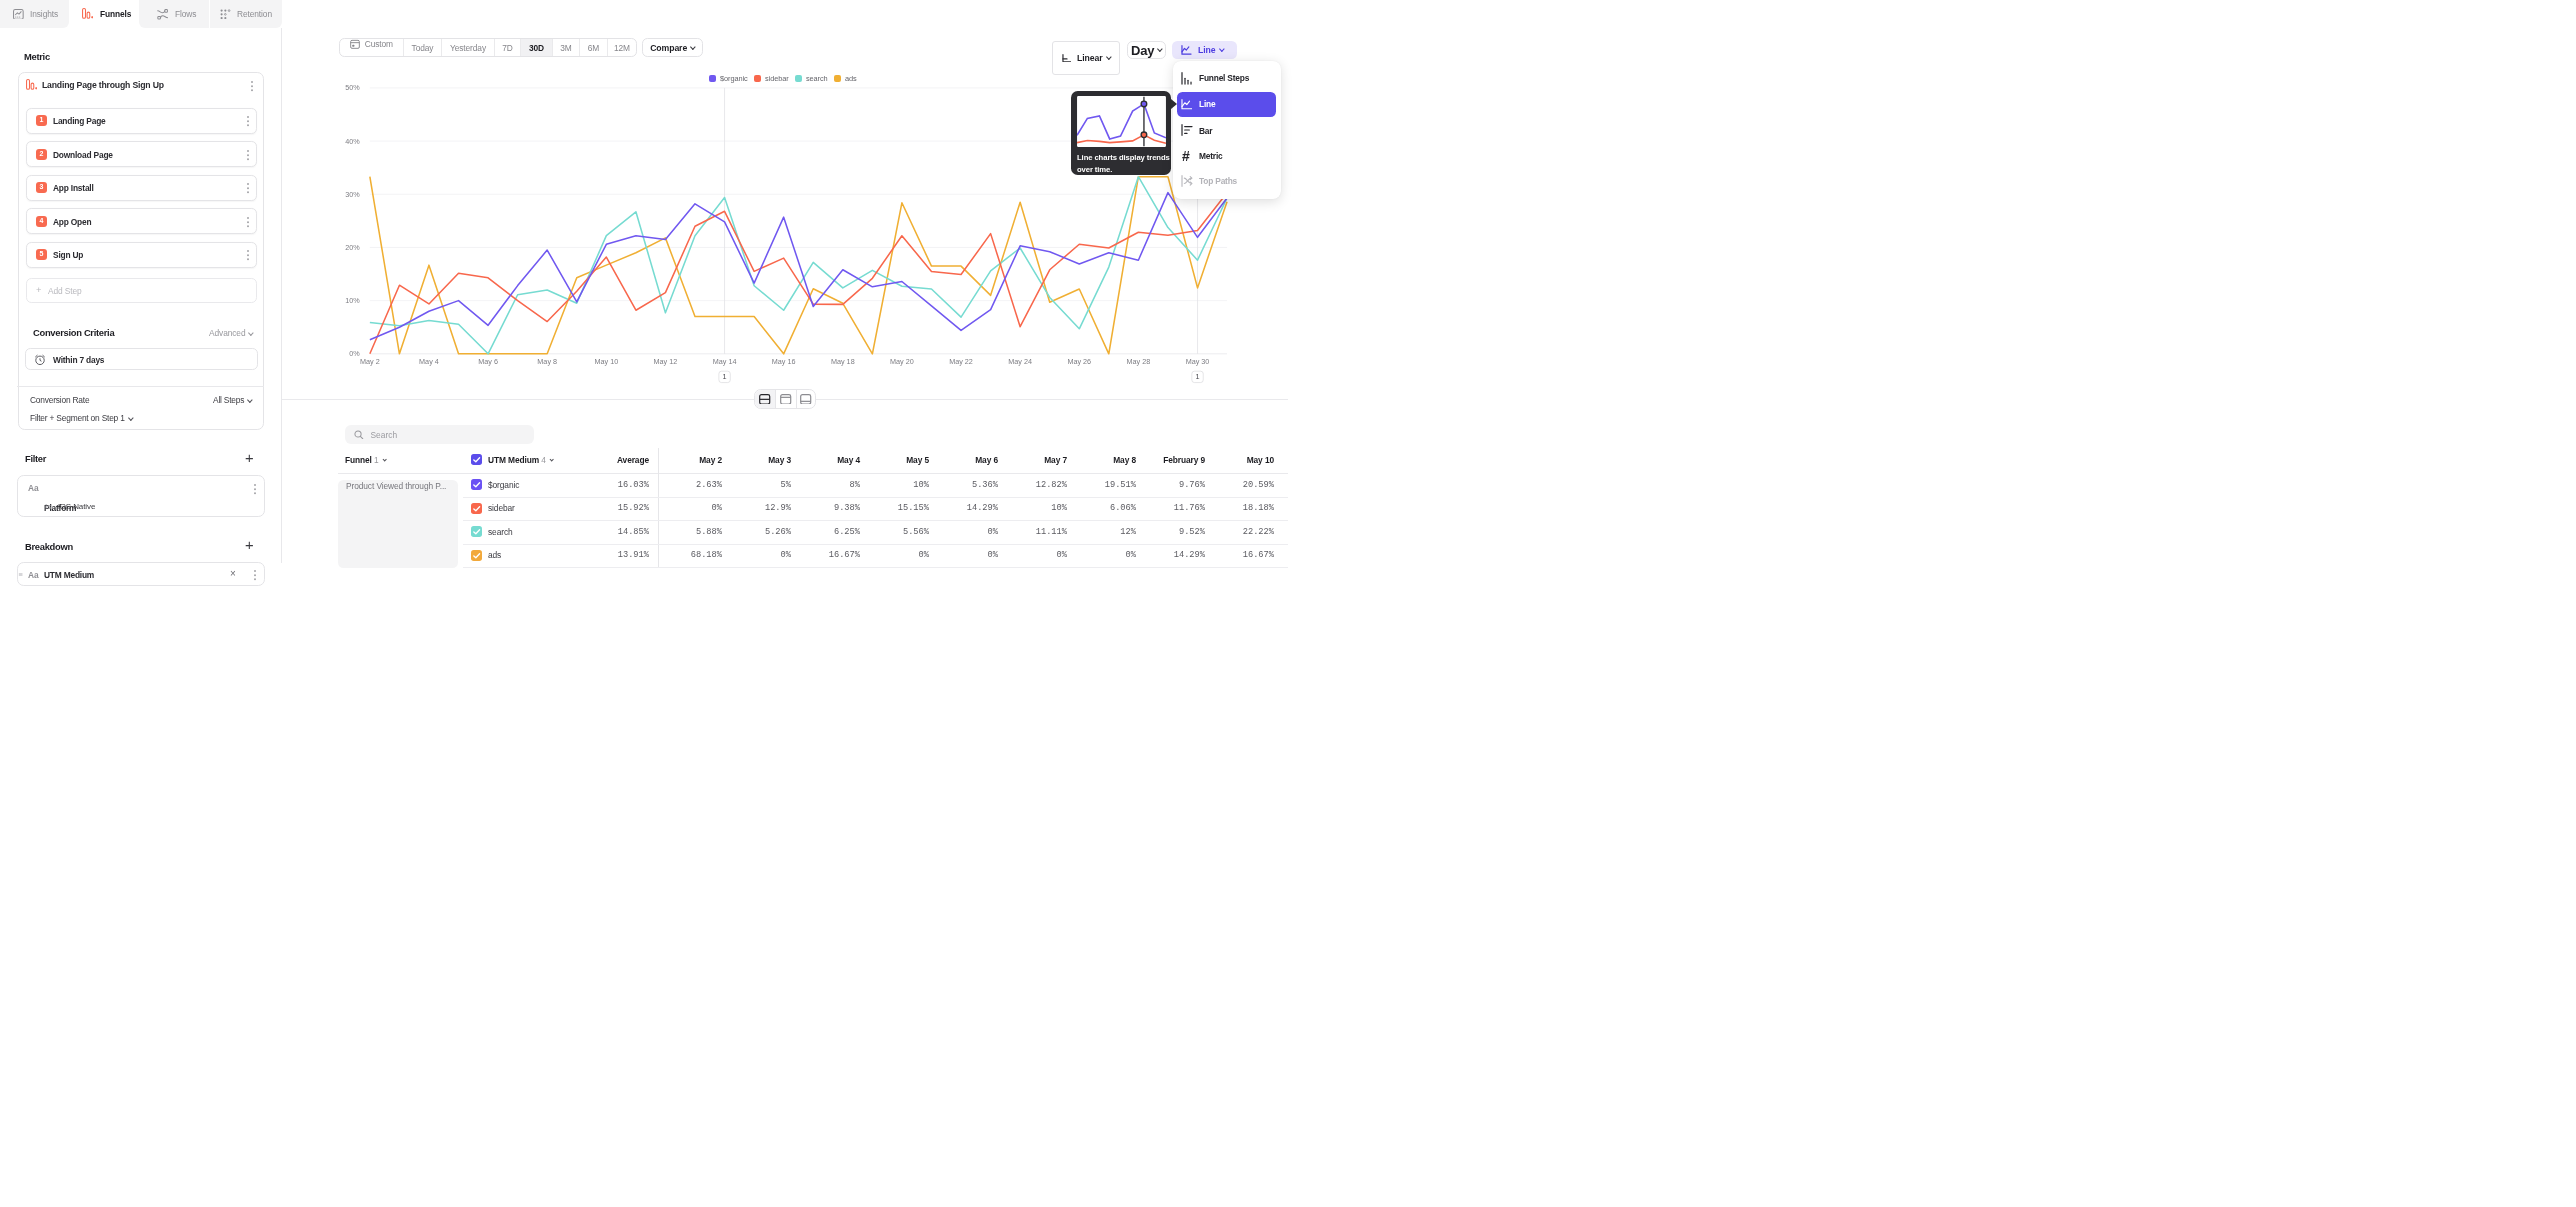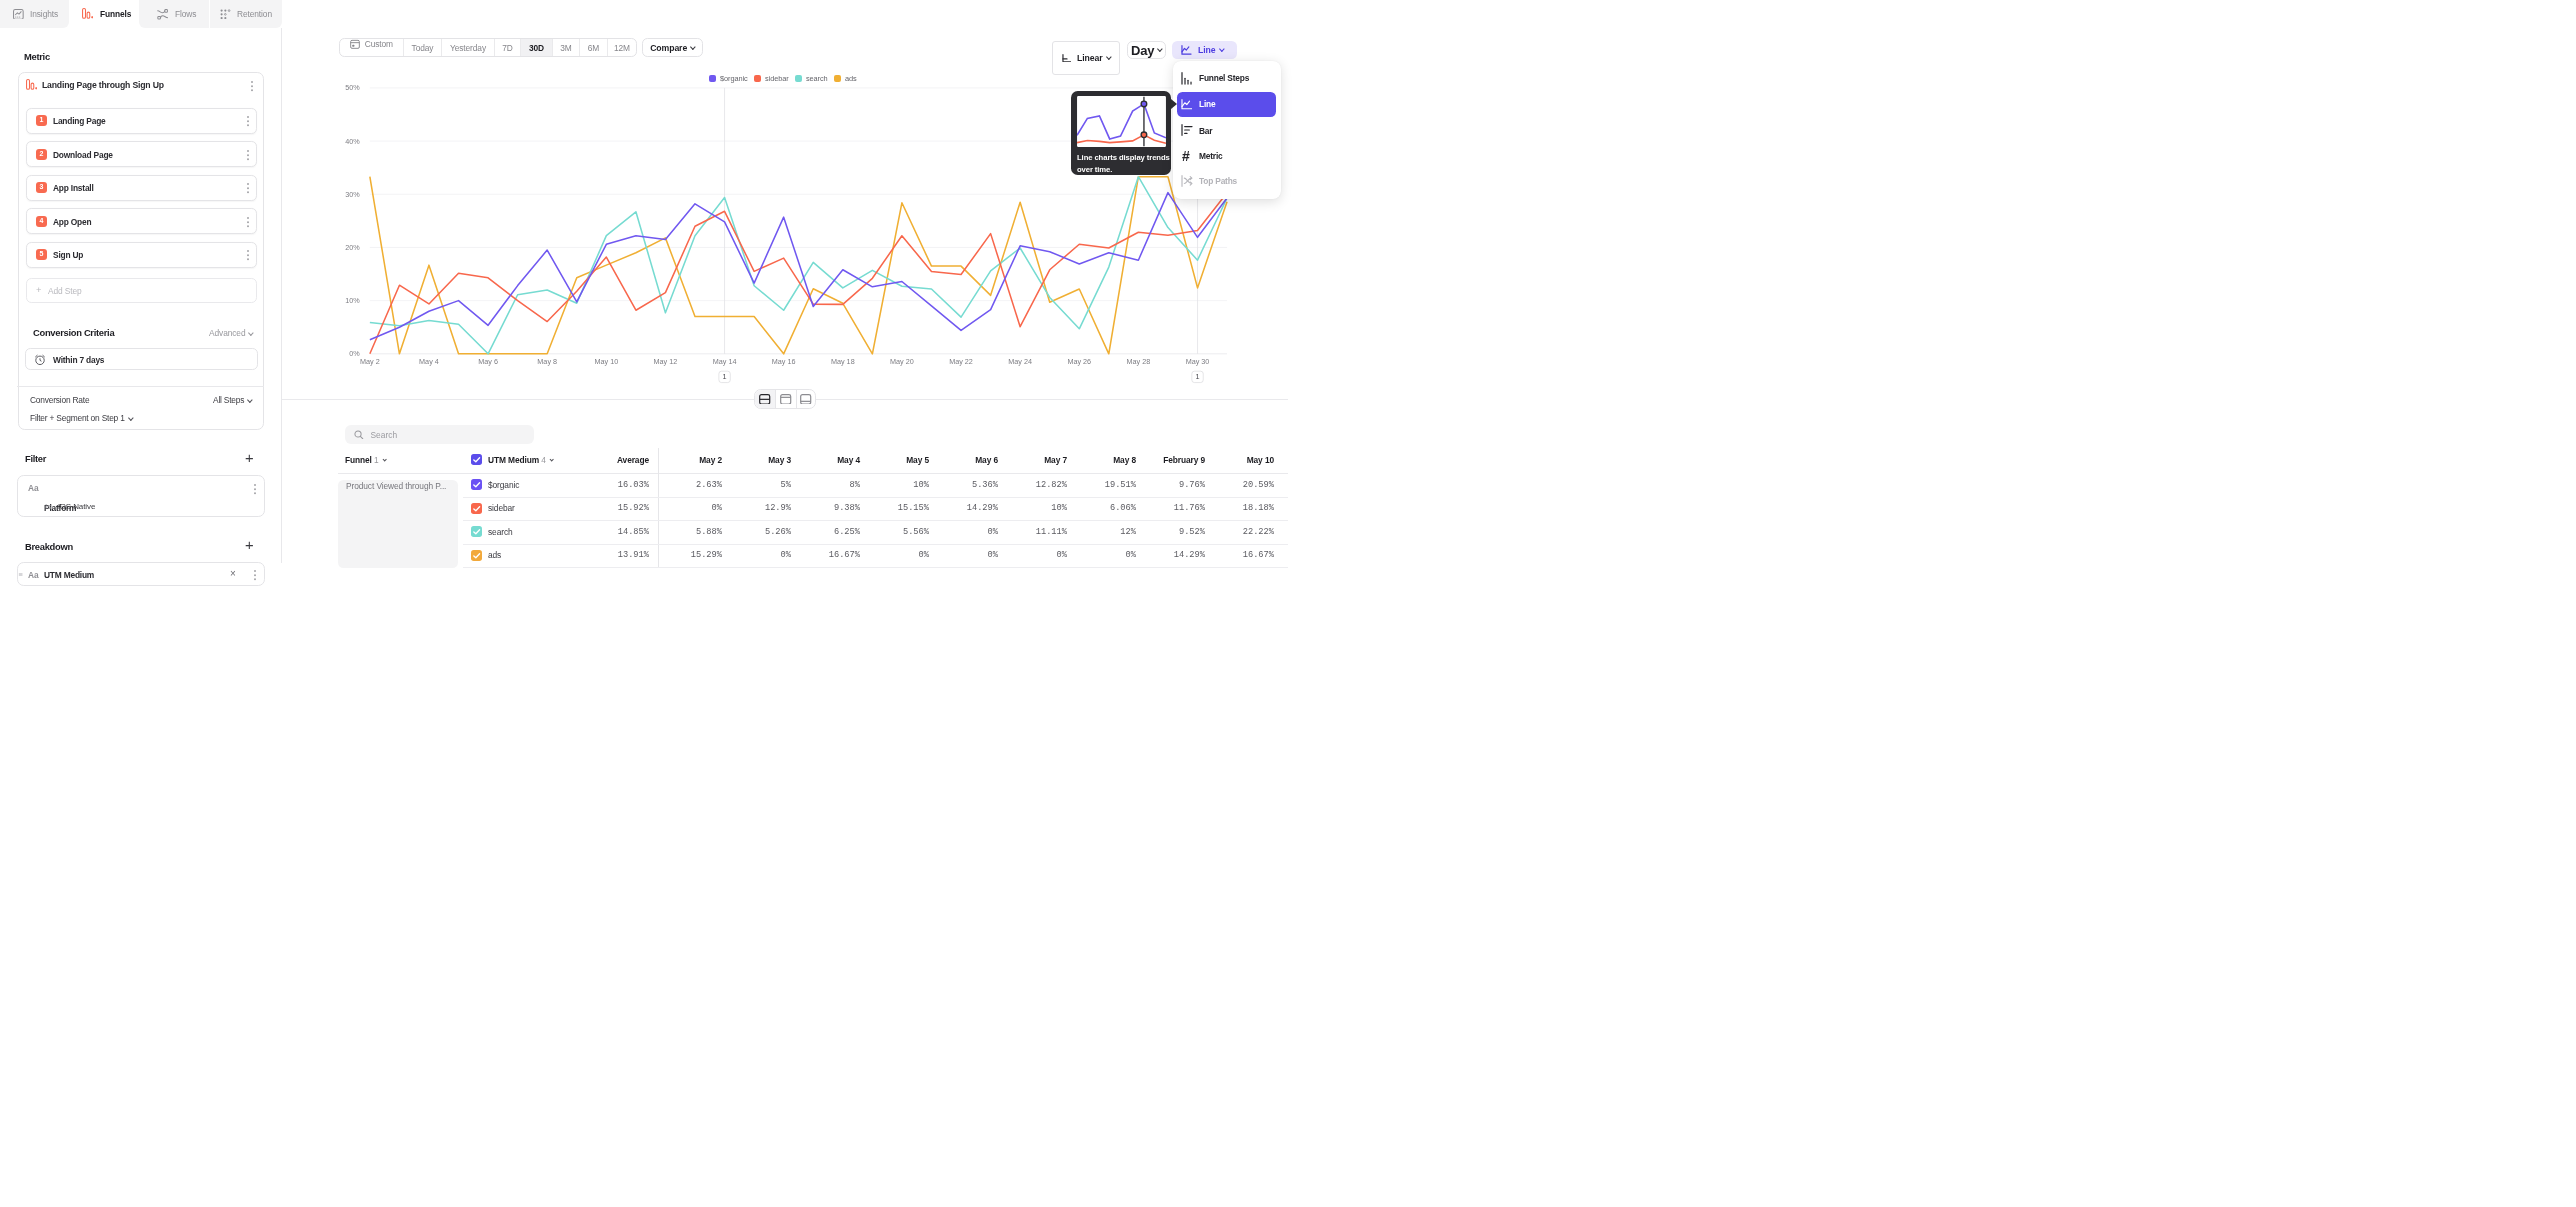--- a/index.html
+++ b/index.html
@@ -311,21 +311,21 @@
 <div class="abs mono" style="left:934px;top:527px;width:64px;">0%</div>
 <div class="abs mono" style="left:1003px;top:527px;width:64px;">11.11%</div>
 <div class="abs mono" style="left:1072px;top:527px;width:64px;">12%</div>
 <div class="abs mono" style="left:1141px;top:527px;width:64px;">9.52%</div>
 <div class="abs mono" style="left:1210px;top:527px;width:64px;">22.22%</div>
 <div class="abs" style="left:471px;top:550px;width:11.4px;height:11.4px;border-radius:2.7px;background:#f2a93b;"><svg width="11.4" height="11.4" viewBox="0 0 17 17" fill="none" stroke="#fff" stroke-width="2" stroke-linecap="round" stroke-linejoin="round">
       <polyline points="4.2,8.8 7.2,11.6 12.8,5.6"></polyline>
     </svg></div>
 <div class="abs" style="left:488px;top:550px;font-size:8.4px;letter-spacing:-0.1px;color:#3a3a40;">ads</div>
 <div class="abs mono" style="left:582px;top:550px;width:67px;">13.91%</div>
-<div class="abs mono" style="left:658px;top:550px;width:64px;">15.29%</div>
+<div class="abs mono" style="left:658px;top:550px;width:64px;">68.18%</div>
 <div class="abs mono" style="left:727px;top:550px;width:64px;">0%</div>
 <div class="abs mono" style="left:796px;top:550px;width:64px;">16.67%</div>
 <div class="abs mono" style="left:865px;top:550px;width:64px;">0%</div>
 <div class="abs mono" style="left:934px;top:550px;width:64px;">0%</div>
 <div class="abs mono" style="left:1003px;top:550px;width:64px;">0%</div>
 <div class="abs mono" style="left:1072px;top:550px;width:64px;">0%</div>
 <div class="abs mono" style="left:1141px;top:550px;width:64px;">14.29%</div>
 <div class="abs mono" style="left:1210px;top:550px;width:64px;">16.67%</div>
 
 <div class="abs" style="left:1071px;top:91px;width:100px;height:84px;background:#2d2d31;border-radius:6.7px;"></div>

